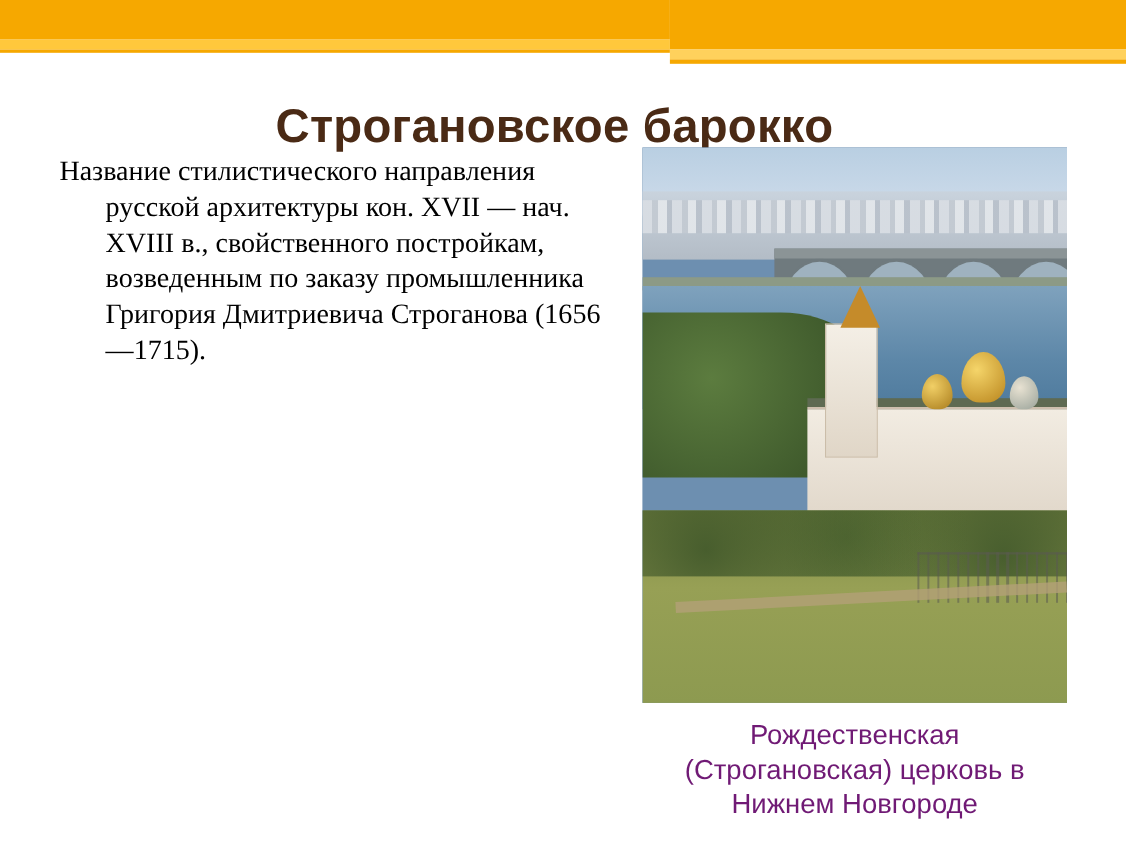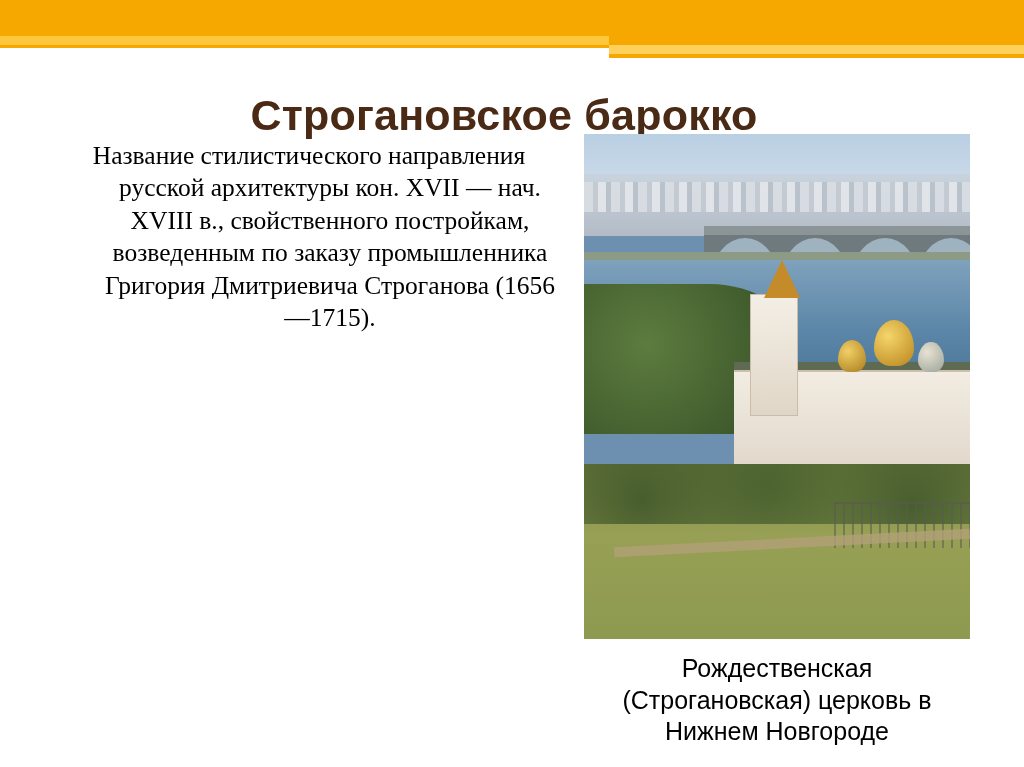--- a/index.html
+++ b/index.html
@@ -81,21 +81,20 @@
 
   
   .text-column {
     position: absolute;
     top: 140px;
     left: 54px;
     width: 510px;
     font-size: 25.5px;
     line-height: 1.27;
     color: #000000;
-    text-align: center;
   }
   .para {
     margin: 0 0 2px 0;
     text-indent: 0;
     padding-left: 42px;
   }
   .para > .first-line-pull {
     margin-left: -42px;
   }
 
@@ -224,21 +223,21 @@
     background: repeating-linear-gradient(90deg, rgba(90,90,80,.55) 0 2px, rgba(255,255,255,0) 2px 9px);
     border-top: 2px solid rgba(90,90,80,.6);
   }
 
   .caption {
     margin-top: 14px;
     text-align: center;
     font-family: "Liberation Sans", sans-serif;
     font-size: 25px;
     line-height: 1.26;
-    color: #000000;
+    color: #701a75;
   }
 </style>
 </head>
 <body>
 
 <div class="topbar-wrap">
   <div class="bar-left-orange"></div>
   <div class="bar-left-orange-2"></div>
   <div class="bar-left-thin"></div>
   <div class="bar-right-orange"></div>

